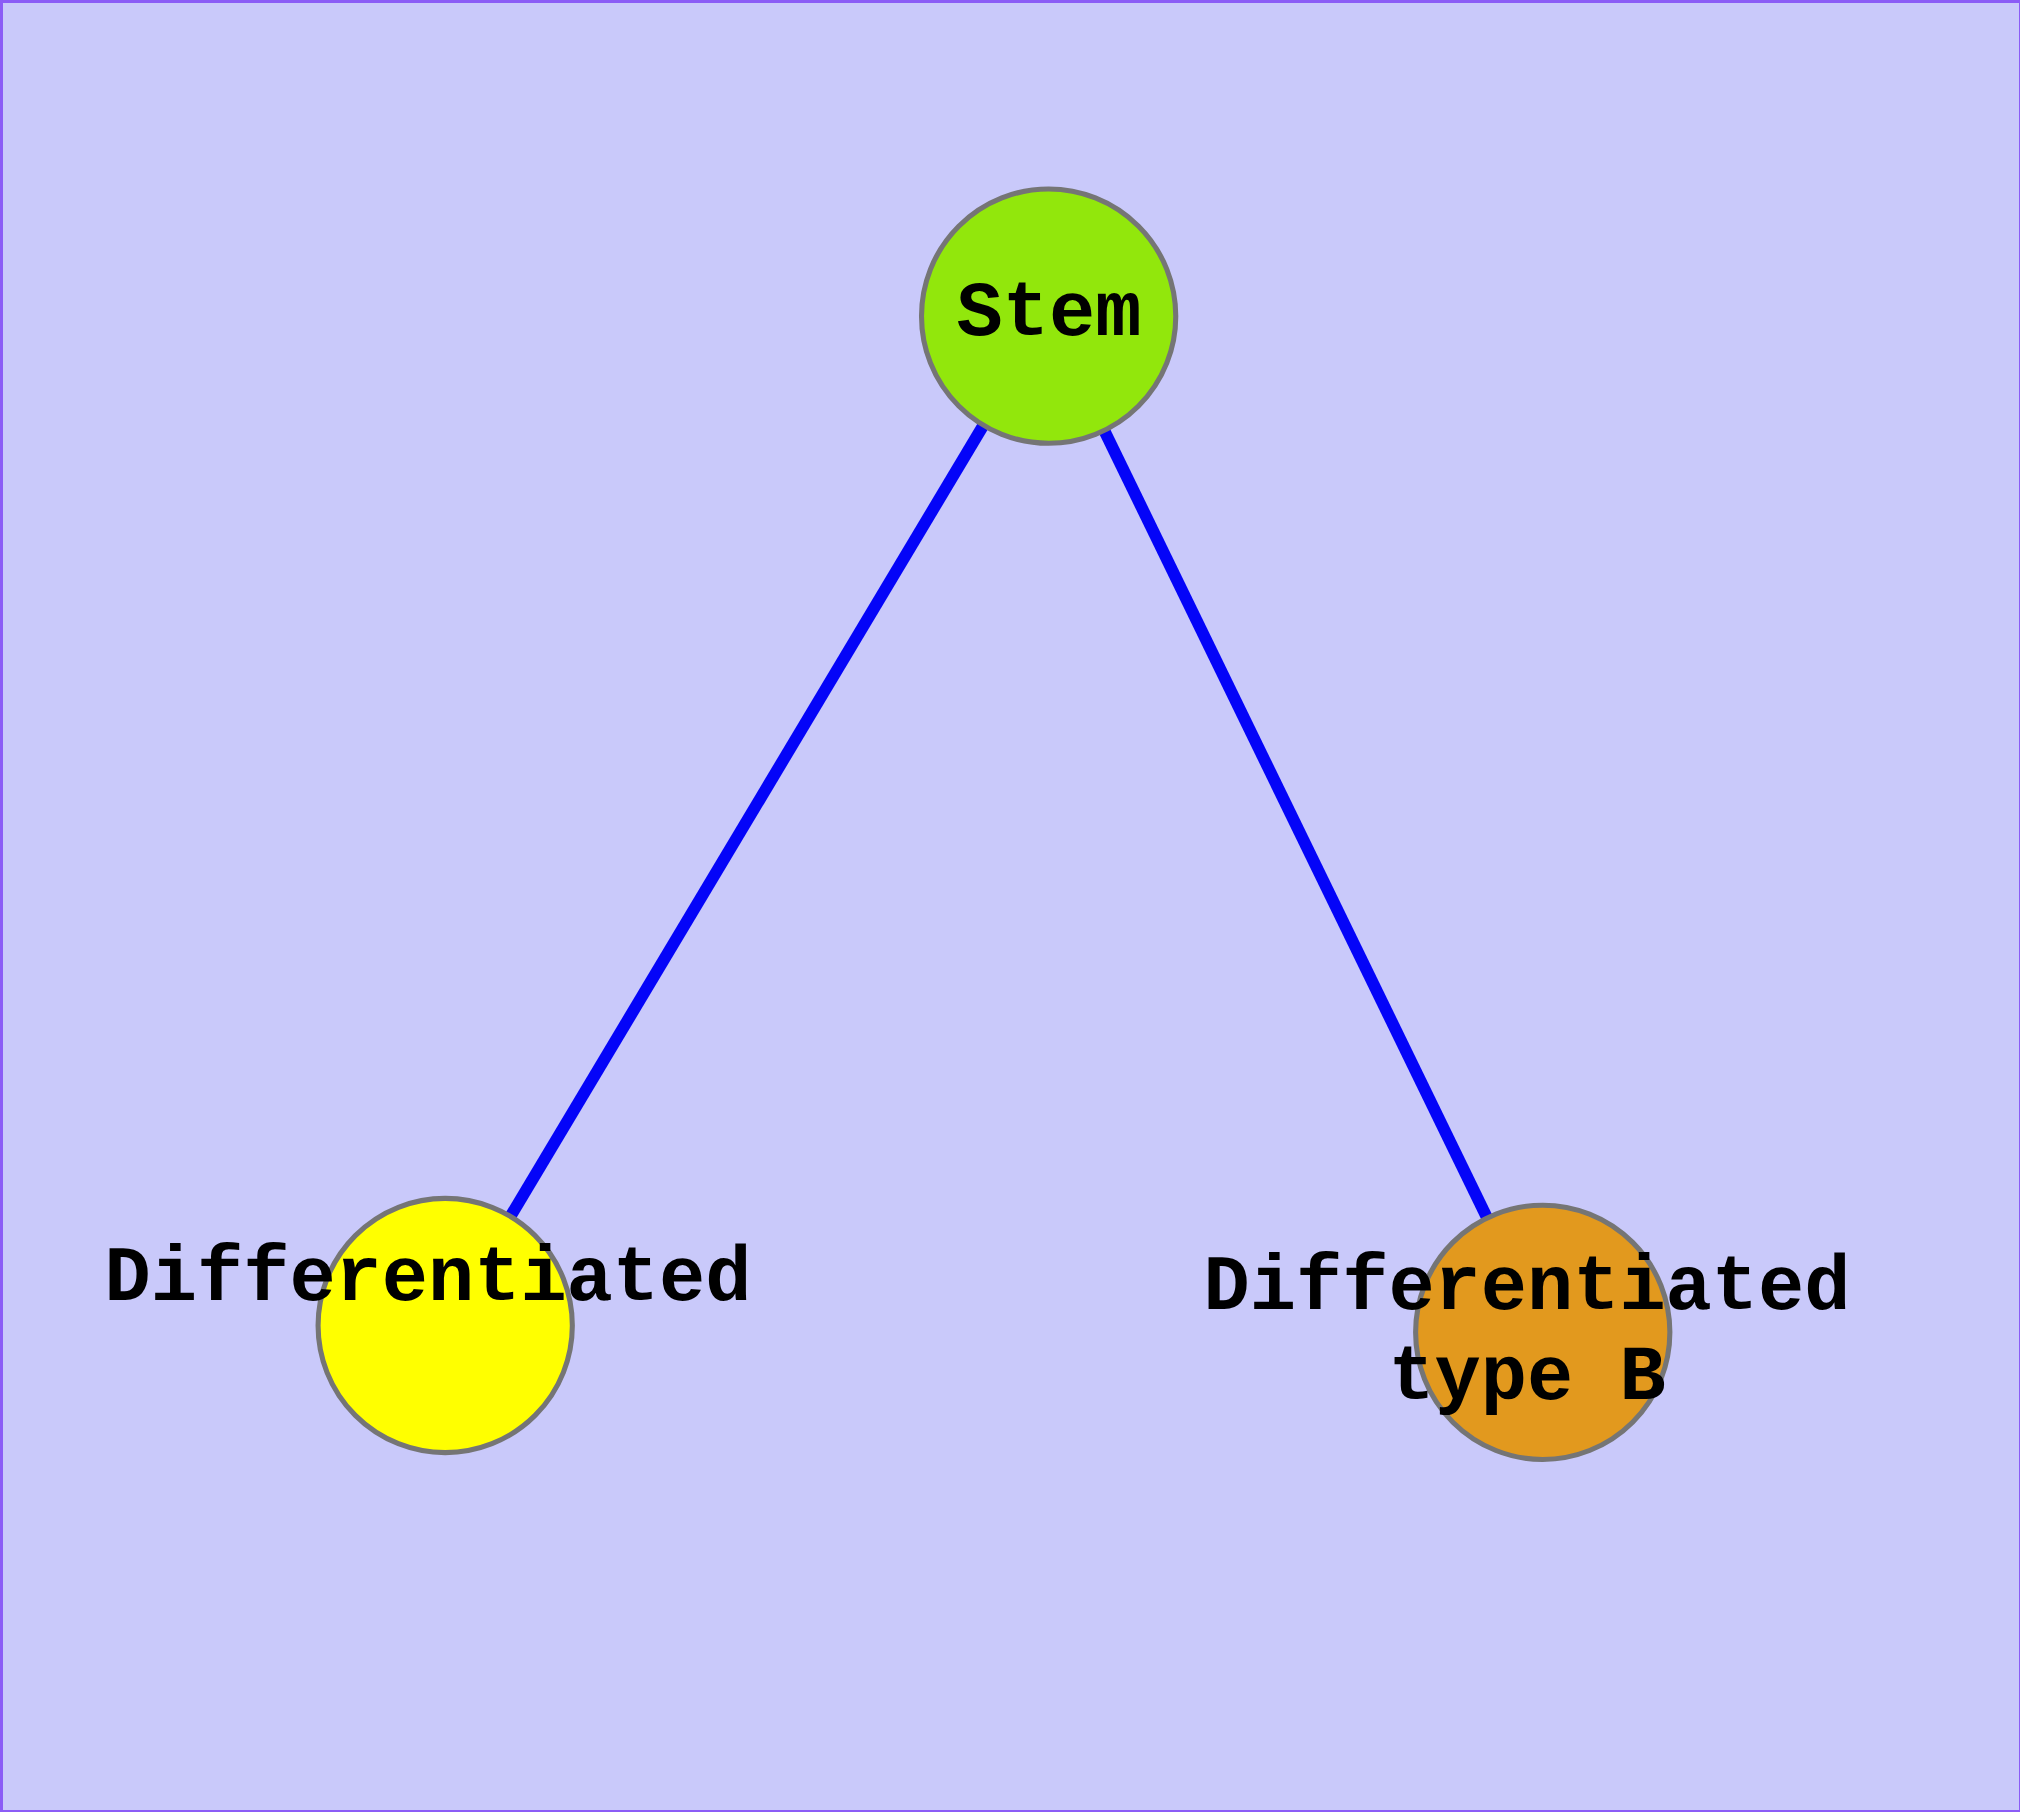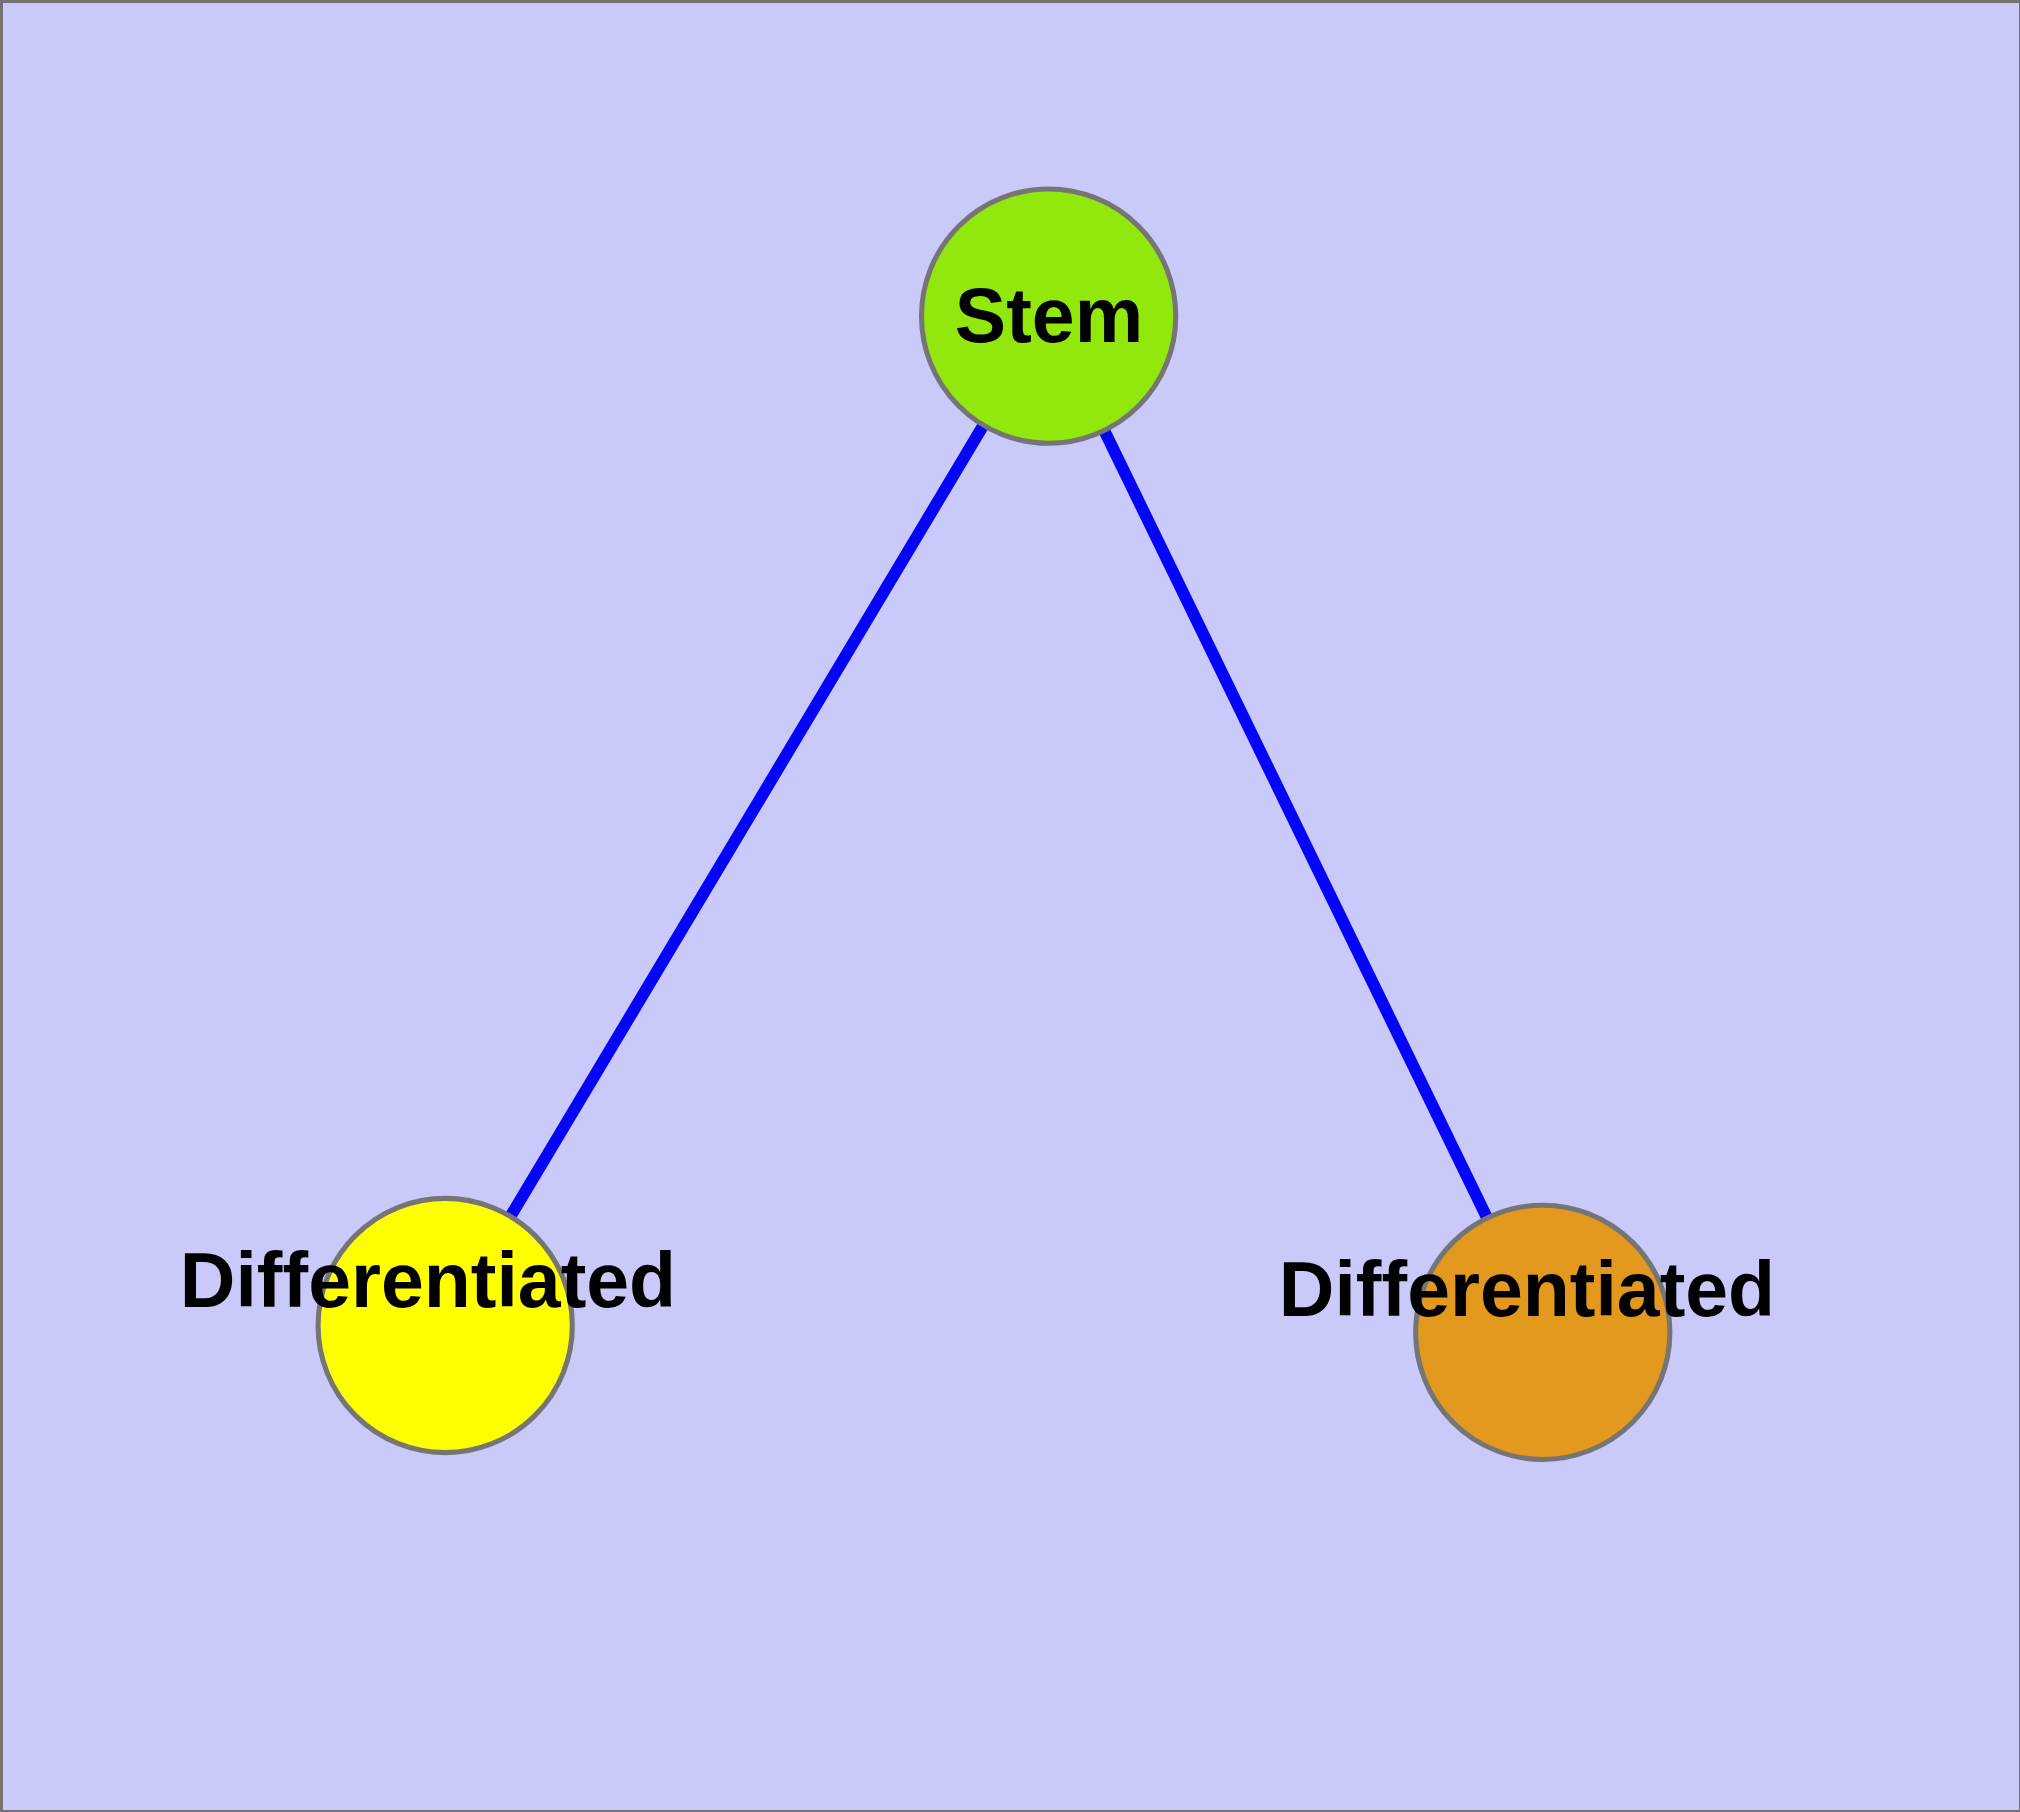--- a/index.html
+++ b/index.html
@@ -40,36 +40,37 @@
     line-height: 90px;
     letter-spacing: 0px;
   }
   .node-label .lbl-line {
     display: block;
   }
 </style>
 </head>
 <body>
 
-<div class="figure" style="background: #737373;">
+<div class="figure" style="background: #8b5cf6; font-family: Liberation Mono, monospace;">
   <div class="plot-bg" id="plot-bg" style="background: rgb(201, 201, 250);"></div>
 
   <svg class="graph" id="graph-svg" viewBox="0 0 2384 2138" xmlns="http://www.w3.org/2000/svg">
       <line x1="1237" y1="373" x2="525" y2="1564" stroke="#0404F8" stroke-width="14"></line>
       <line x1="1237" y1="373" x2="1820" y2="1572" stroke="#0404F8" stroke-width="14"></line>
       <circle cx="1237" cy="373" r="150" fill="#92E70C" stroke="#757575" stroke-width="6"></circle>
       <circle cx="525" cy="1564" r="150" fill="#FFFF00" stroke="#757575" stroke-width="6"></circle>
       <circle cx="1820" cy="1572" r="150" fill="#E2991E" stroke="#757575" stroke-width="6"></circle>
     </svg>
 
   <div class="node-label" style="left: 1049px; top: 270px; color: rgb(0, 0, 0);">
     <span class="lbl-line">Stem</span>
   </div>
 
   <div class="node-label" style="left: 428px; top: 1235px; color: rgb(0, 0, 0);">
     <span class="lbl-line">Differentiated</span>
   </div>
 
   <div class="node-label" style="left: 1527px; top: 1244px; color: rgb(0, 0, 0);">
     <span class="lbl-line">Differentiated</span>
+    <span class="lbl-line">type B</span>
   </div>
 </div>
 
 
 </body></html>

